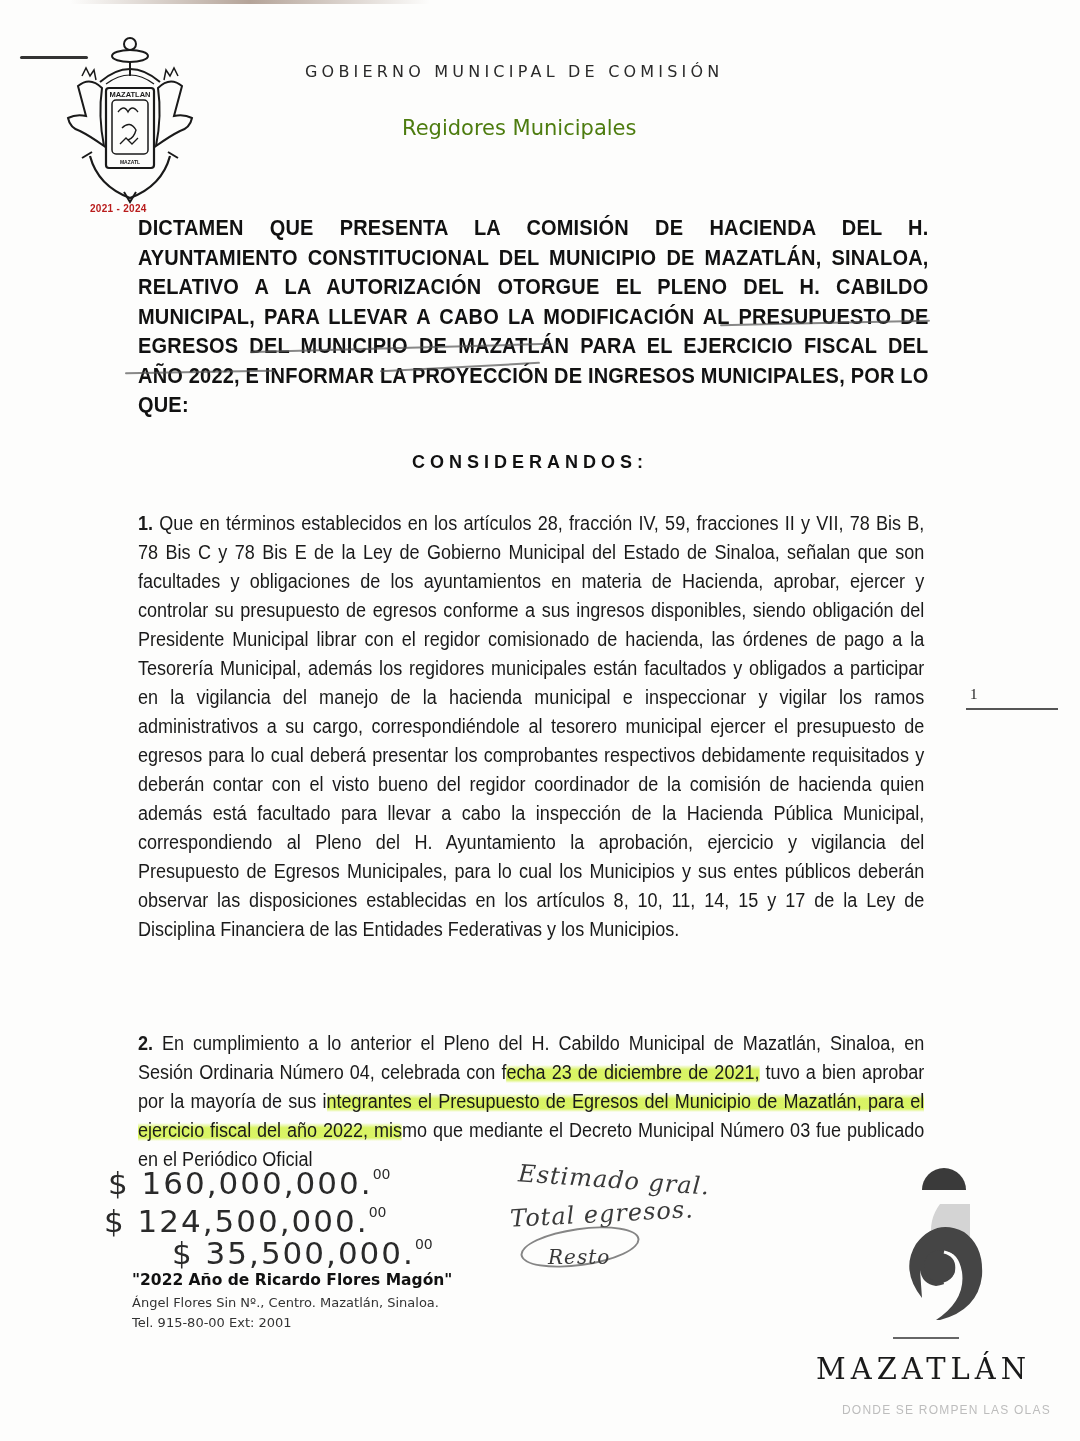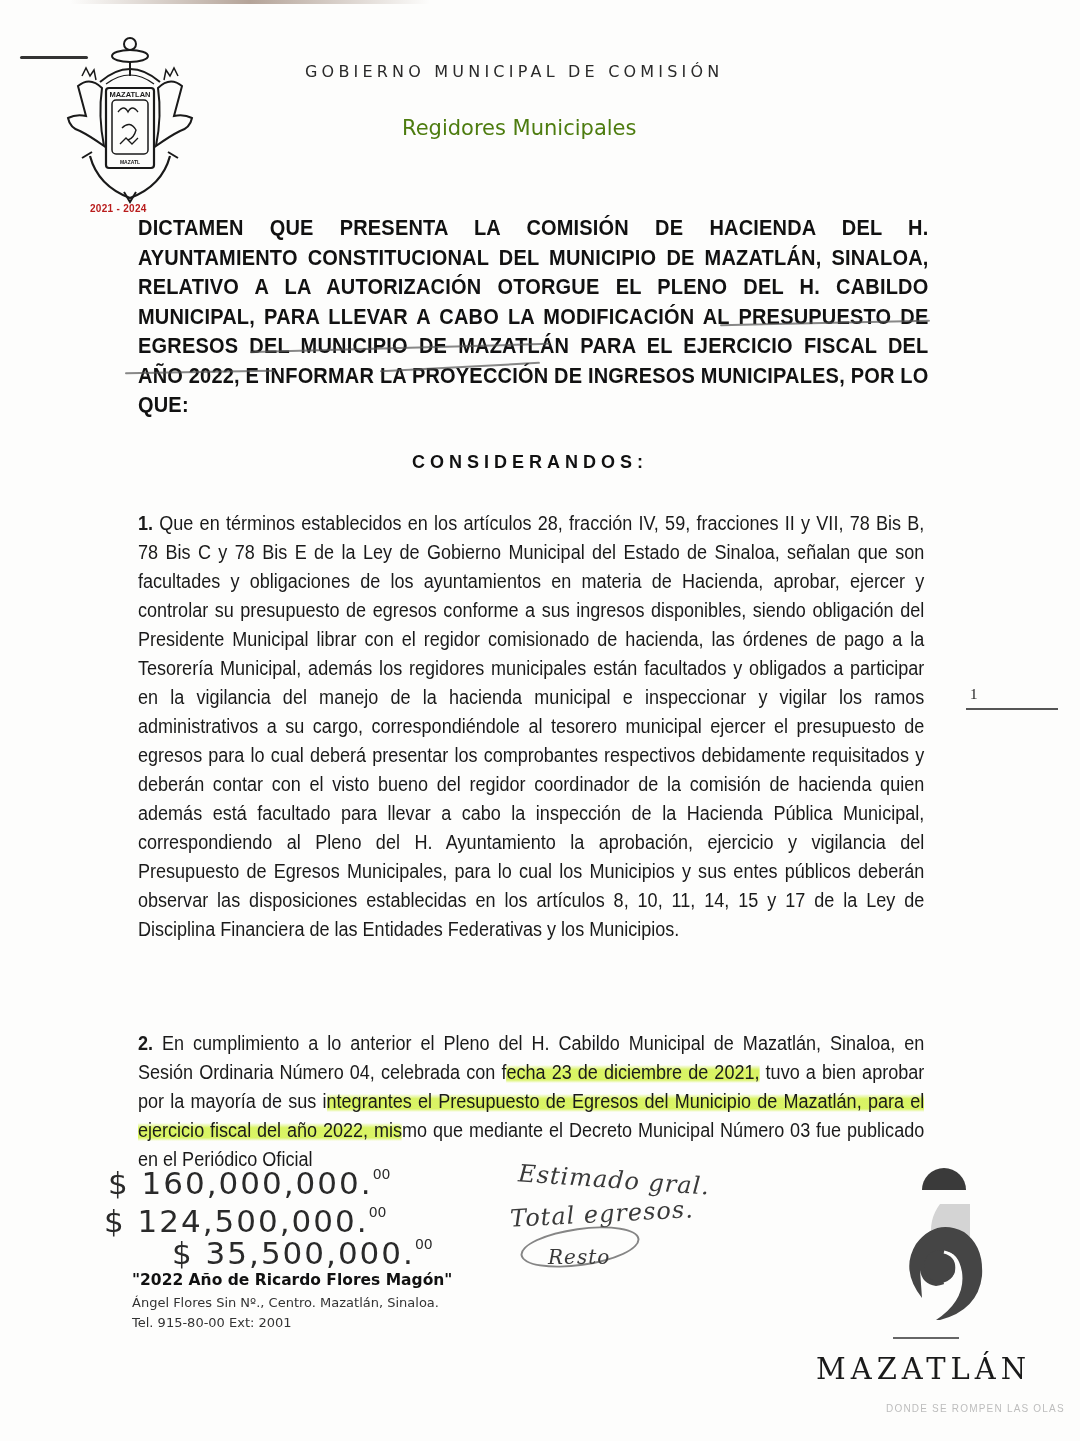--- a/index.html
+++ b/index.html
@@ -33,21 +33,21 @@
   .hw-sup { font-size: 14px; vertical-align: top; letter-spacing: 0; }
   .hw-note { font-family: "DejaVu Serif", serif; font-style: italic; font-size: 24px; color: #3a3a3a; letter-spacing: 1px; }
   .hw-circle { position: absolute; left: 520px; top: 1228px; width: 120px; height: 38px; border: 2px solid #666; border-radius: 50%; transform: rotate(-8deg); opacity: 0.8; }
 
   .motto { position: absolute; left: 132px; top: 1271px; font-family: "DejaVu Sans", sans-serif; font-weight: bold; font-size: 15.5px; color: #111; }
   .address { position: absolute; left: 132px; top: 1293px; font-family: "DejaVu Sans", sans-serif; font-size: 13px; color: #333; line-height: 20px; }
 
   .brand-logo { position: absolute; left: 880px; top: 1160px; width: 120px; height: 175px; }
   .brand-rule { position: absolute; left: 893px; top: 1337px; width: 66px; height: 2px; background: #666; }
   .brand-name { position: absolute; left: 816px; top: 1352px; font-family: "DejaVu Serif", serif; font-size: 29px; letter-spacing: 5px; color: #1a1a1a; }
-  .brand-tagline { position: absolute; left: 842px; top: 1403px; font-size: 10px; letter-spacing: 1.2px; color: #bdbdbd; margin-left: 44px; }
+  .brand-tagline { position: absolute; left: 842px; top: 1403px; font-size: 12px; letter-spacing: 1.2px; color: #bdbdbd; }
 </style>
 </head>
 <body>
 
 <div class="top-shadow"></div>
 <div class="corner-mark"></div>
 
 <svg class="crest" viewBox="0 0 136 168">
   <g fill="none" stroke="#1a1a1a" stroke-width="2">
     <circle cx="68" cy="8" r="6"></circle>

